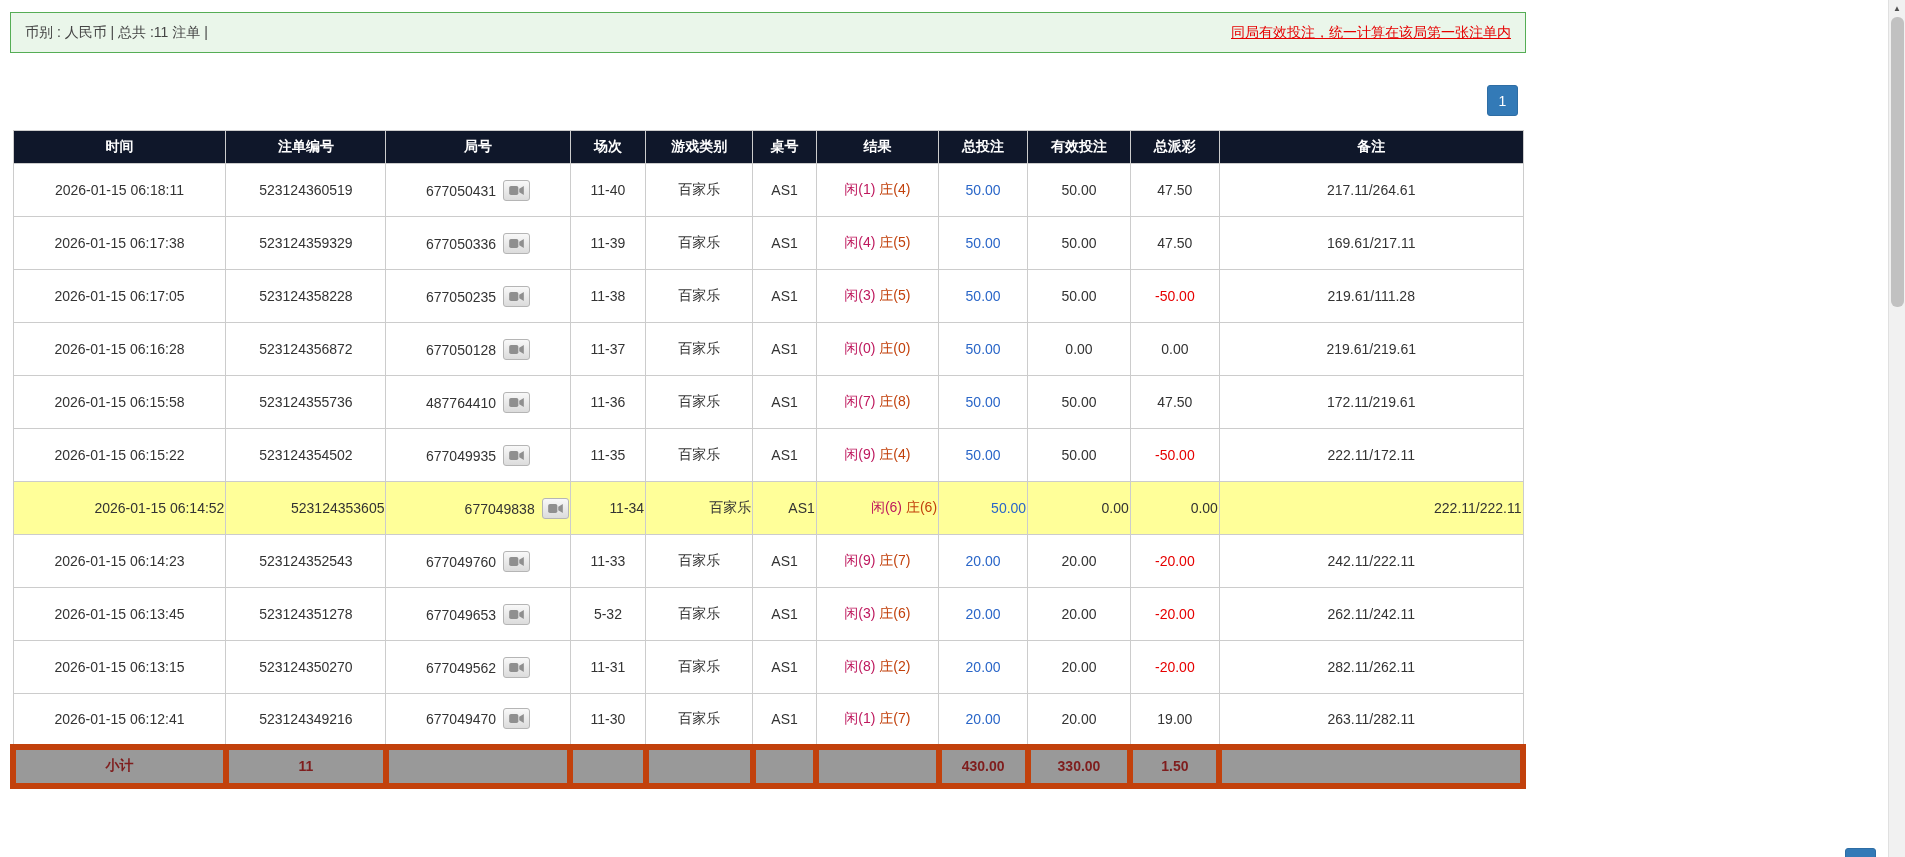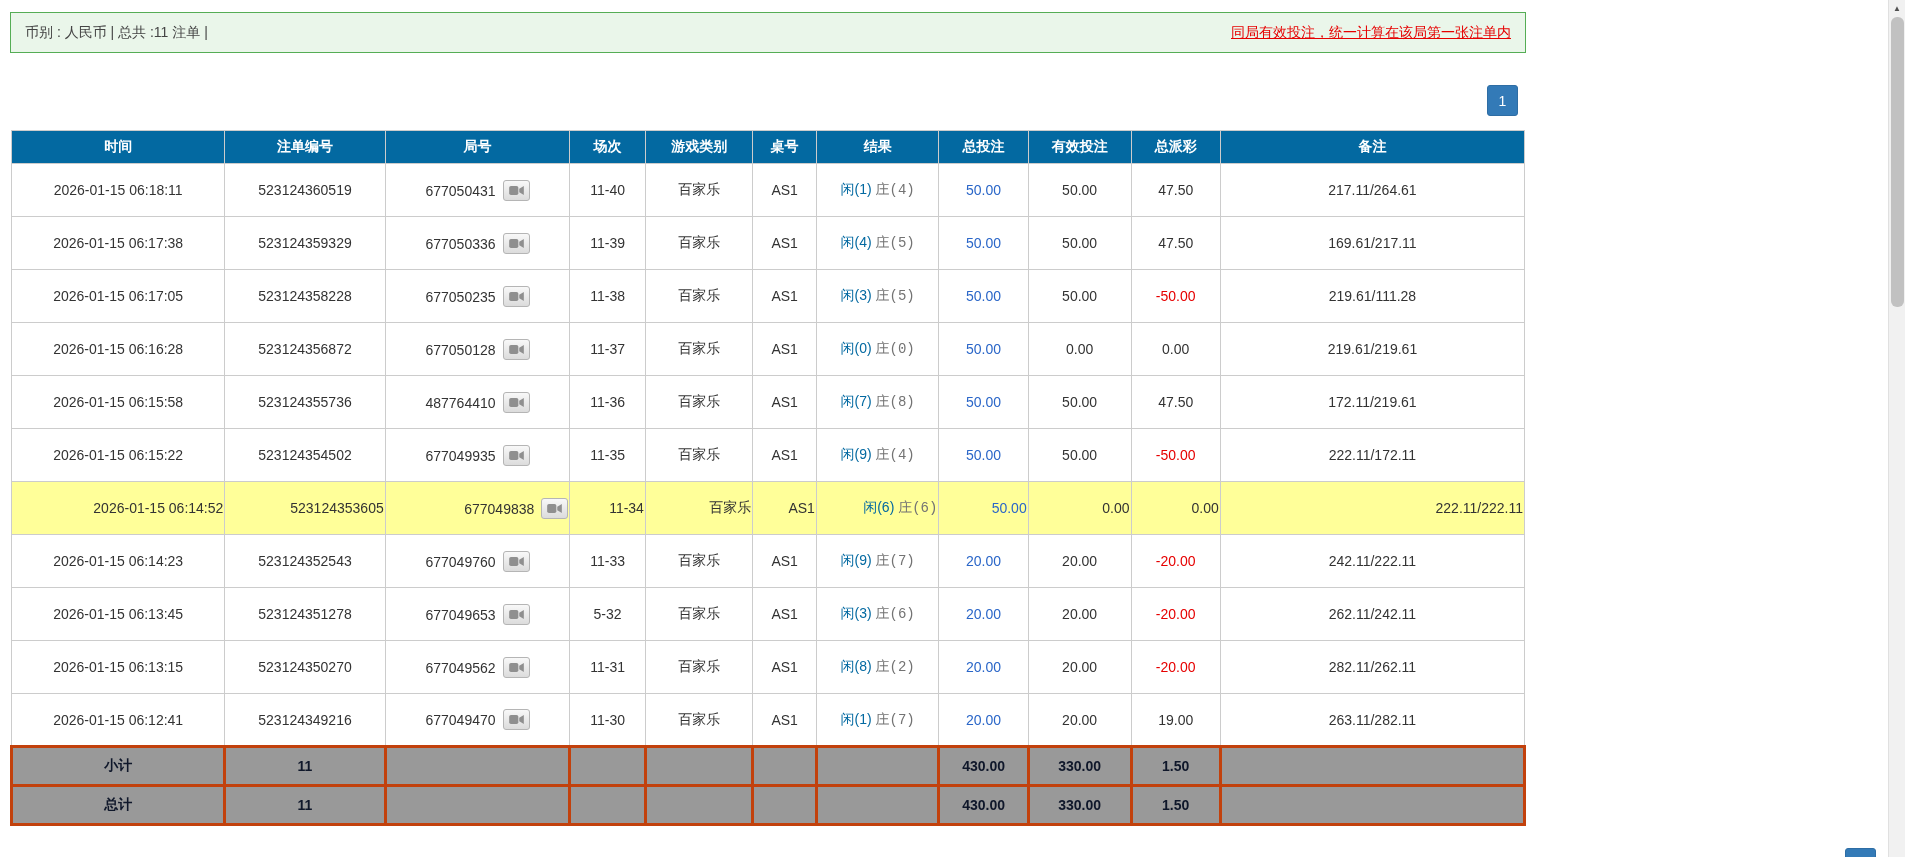--- a/index.html
+++ b/index.html
@@ -31,35 +31,35 @@
     min-width: 31px; height: 31px;
     background: #337ab7; border: 1px solid #2e6da4; color: #fff;
     font-size: 14px; display: flex; align-items: center; justify-content: center;
     border-radius: 3px; cursor: pointer;
   }
   .pager-bottom { position: absolute; top: 848px; right: 29px; }
 
   
   table { width: 100%; border-collapse: collapse; table-layout: fixed; font-size: 14px; }
   th {
-    background: #0369a1; color: #fff; font-weight: bold;
+    background: #0f172a; color: #fff; font-weight: bold;
     height: 33px; border: 1px solid #ccc; text-align: center;
   }
   tbody td {
     border: 1px solid #ccc; text-align: center;
     height: 53px; color: #333; background: #fff;
   }
   tr.highlight td { background: #ffff99; text-align: right; }
-  .player { color: #0369a1; }
-  .banker { color: #737373; font-family: Liberation Mono, monospace; }
+  .player { color: #be185d; }
+  .banker { color: #c2410c; }
   .bet-link { color: #2a66c8; cursor: pointer; text-decoration: none; }
   .neg { color: #e60000; }
   tfoot td {
-    background: #999; color: #0f172a; font-weight: bold;
-    height: 39px; border: 3px solid #c2410c; text-align: center; font-size: 14px;
+    background: #999; color: #7f1d1d; font-weight: bold;
+    height: 39px; border: 6px solid #c2410c; text-align: center; font-size: 14px;
   }
 
   
   .icon-btn {
     display: inline-flex; align-items: center; justify-content: center;
     width: 27px; height: 21px;
     background: linear-gradient(#f8f8f8, #dcdcdc);
     border: 1px solid #b5b5b5; border-radius: 3px;
     margin-left: 7px; vertical-align: middle; cursor: pointer;
   }
@@ -375,33 +375,20 @@
         <td></td>
         <td></td>
         <td></td>
         <td></td>
         <td></td>
         <td>430.00</td>
         <td>330.00</td>
         <td>1.50</td>
         <td></td>
       </tr>
-      <tr>
-        <td>总计</td>
-        <td>11</td>
-        <td></td>
-        <td></td>
-        <td></td>
-        <td></td>
-        <td></td>
-        <td>430.00</td>
-        <td>330.00</td>
-        <td>1.50</td>
-        <td></td>
-      </tr>
     </tfoot>
   </table>
 
 </div>
 
 <div class="pager-bottom">
   <div class="page-btn">1</div>
 </div>
 
 <div class="scrollbar">

